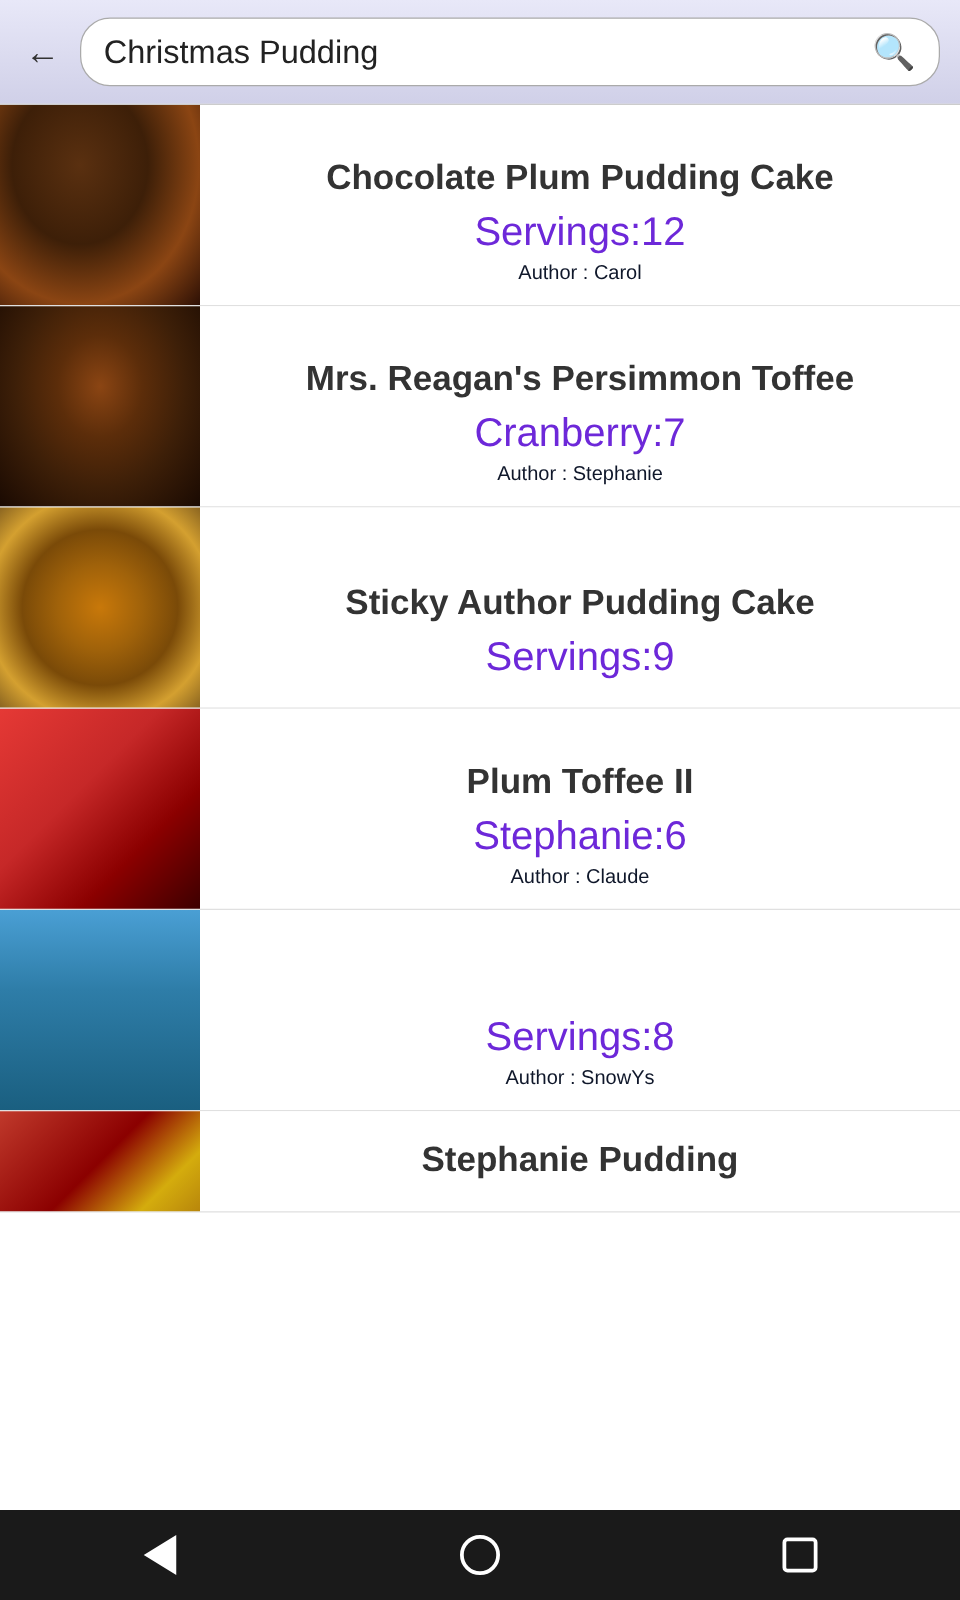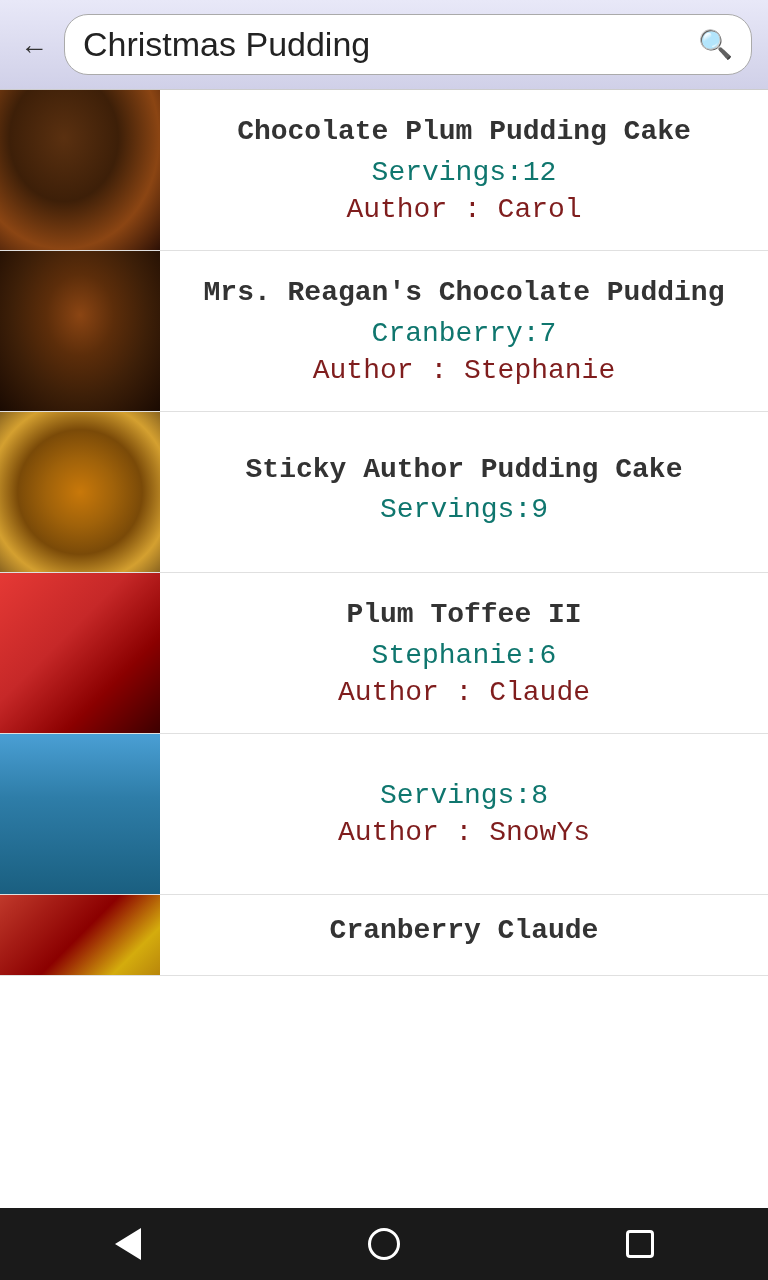--- a/index.html
+++ b/index.html
@@ -40,46 +40,45 @@
       border: 1.5px solid #aaa;
       border-radius: 24px;
       display: flex;
       align-items: center;
       padding: 10px 18px;
       gap: 8px;
     }
 
     .search-input {
       flex: 1;
-      font-size: 34px;
+      font-size: 26px;
       border: none;
       outline: none;
       color: #222;
       background: transparent;
     }
 
     .search-icon {
       font-size: 28px;
       color: #666;
     }
 
     
     .recipe-list {
       flex: 1;
       background: white;
     }
 
     .recipe-item {
       display: flex;
-      align-items: center;
+      align-items: flex-end;
       border-bottom: 1px solid #e0e0e0;
       background: white;
       cursor: pointer;
       min-height: 160px;
-      font-family: Liberation Mono, monospace;
     }
 
     .recipe-image {
       width: 160px;
       min-width: 160px;
       height: 160px;
       overflow: hidden;
       flex-shrink: 0;
       background: #ccc;
     }
@@ -116,28 +115,28 @@
 
     .recipe-title {
       font-size: 28px;
       font-weight: bold;
       color: #333;
       margin-bottom: 8px;
       line-height: 1.2;
     }
 
     .recipe-servings {
-      font-size: 28px;
-      color: #0f766e;
+      font-size: 32px;
+      color: #6d28d9;
       margin-bottom: 6px;
     }
 
     .recipe-author {
-      font-size: 28px;
-      color: #7f1d1d;
+      font-size: 16px;
+      color: #0f172a;
     }
 
     
     .nav-bar {
       height: 72px;
       background: #1a1a1a;
       display: flex;
       align-items: center;
       justify-content: space-around;
       flex-shrink: 0;
@@ -204,21 +203,21 @@
       <div class="recipe-info">
         <div class="recipe-title">Chocolate Plum Pudding Cake</div>
         <div class="recipe-servings">Servings:12</div>
         <div class="recipe-author">Author : Carol</div>
       </div>
     </div>
     <div class="recipe-item">
       <div class="recipe-image img-persimmon">
       </div>
       <div class="recipe-info">
-        <div class="recipe-title">Mrs. Reagan's Chocolate Pudding</div>
+        <div class="recipe-title">Mrs. Reagan's Persimmon Toffee</div>
         <div class="recipe-servings">Cranberry:7</div>
         <div class="recipe-author">Author : Stephanie</div>
       </div>
     </div>
     <div class="recipe-item">
       <div class="recipe-image img-toffee">
       </div>
       <div class="recipe-info">
         <div class="recipe-title">Sticky Author Pudding Cake</div>
         <div class="recipe-servings">Servings:9</div>
@@ -238,21 +237,21 @@
       </div>
       <div class="recipe-info">
         <div class="recipe-servings">Servings:8</div>
         <div class="recipe-author">Author : SnowYs</div>
       </div>
     </div>
     <div class="recipe-item recipe-item-partial">
       <div class="recipe-image img-cranberry">
       </div>
       <div class="recipe-info">
-        <div class="recipe-title">Cranberry Claude</div>
+        <div class="recipe-title">Stephanie Pudding</div>
 
       </div>
     </div>
   </div>
 
 <div class="nav-bar">
   <div class="nav-button">
     <div class="nav-back-shape"></div>
   </div>
   <div class="nav-button">

